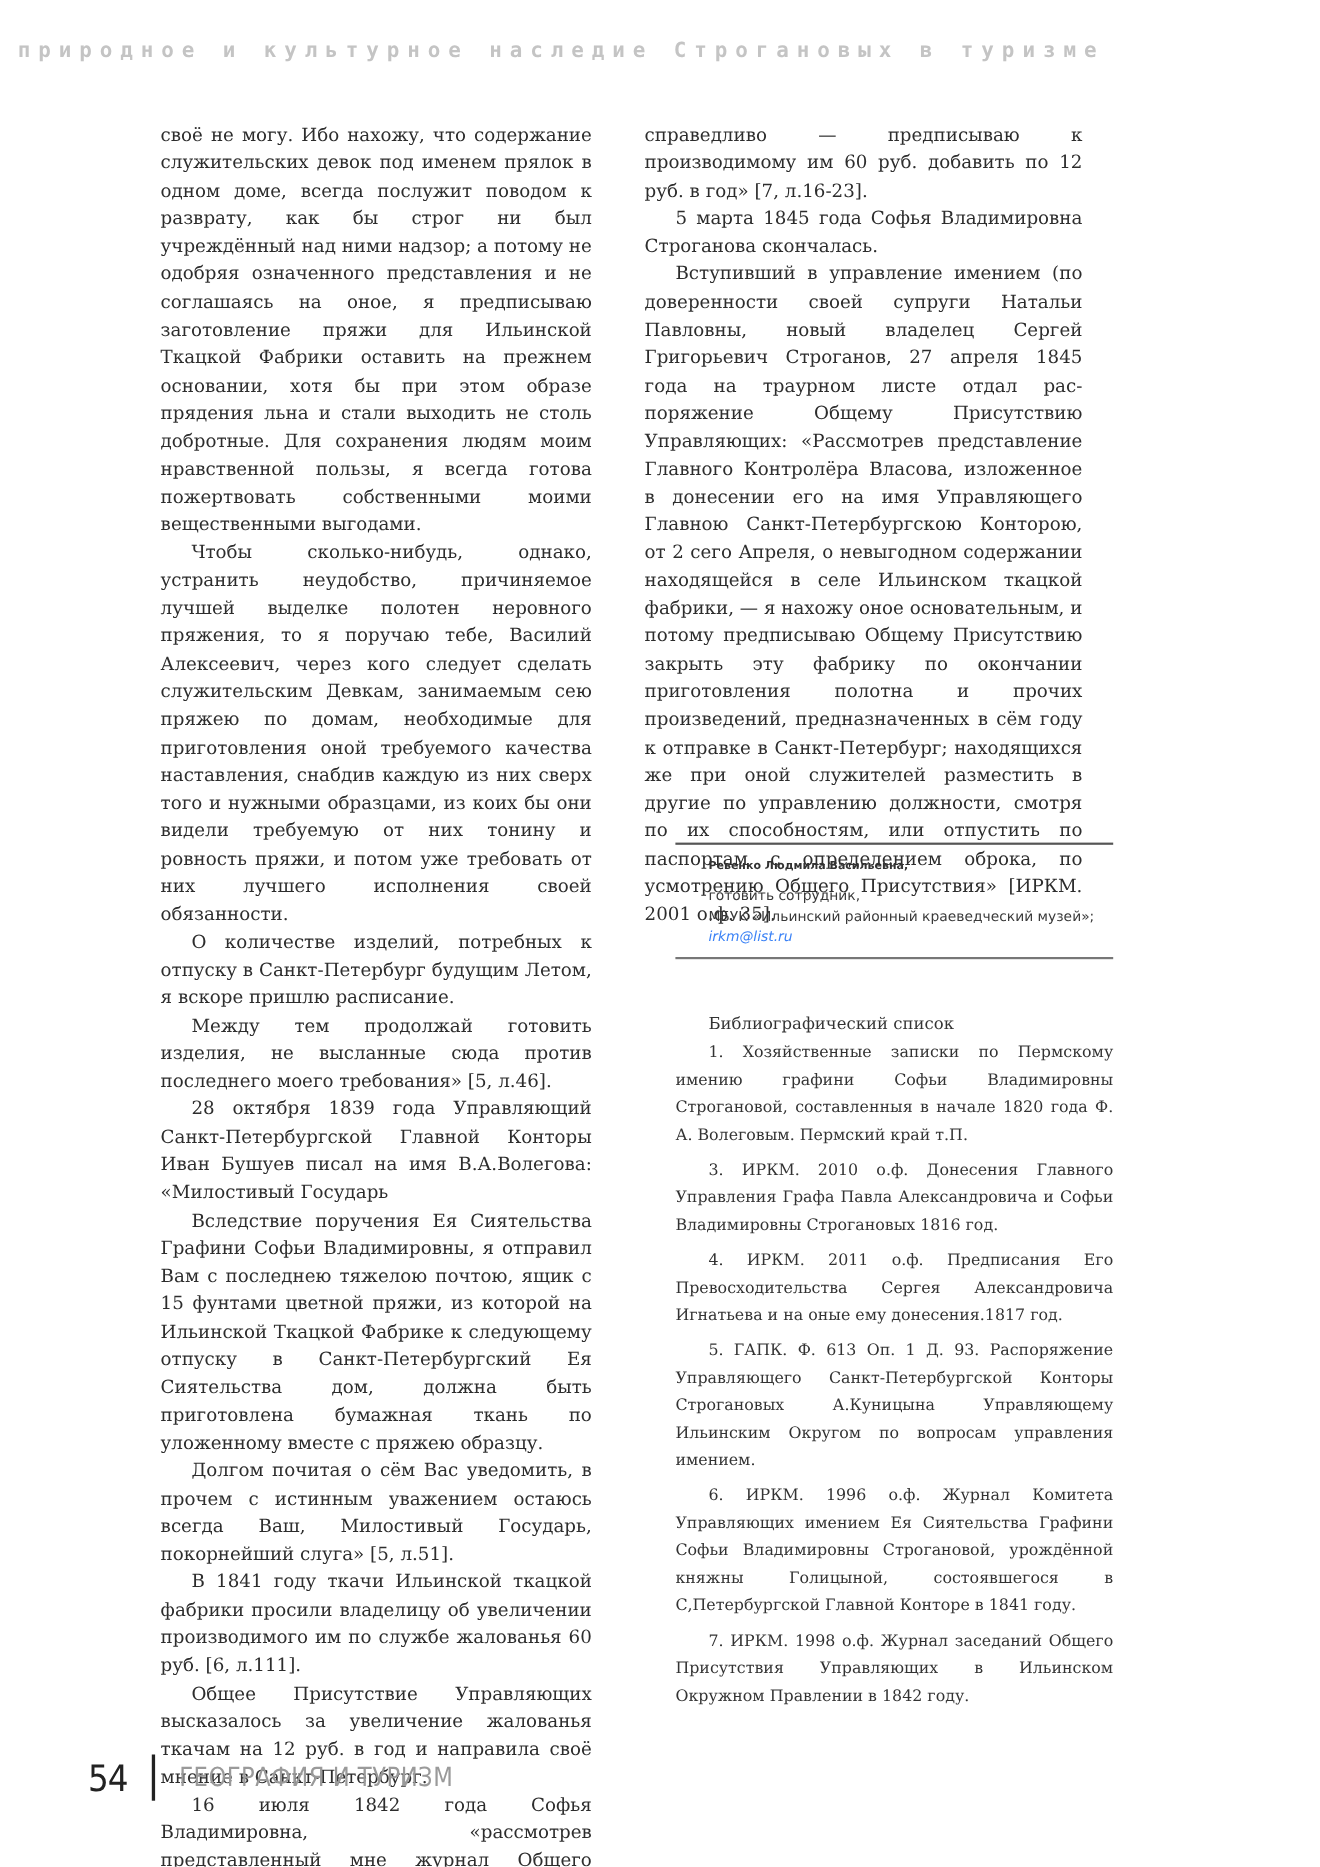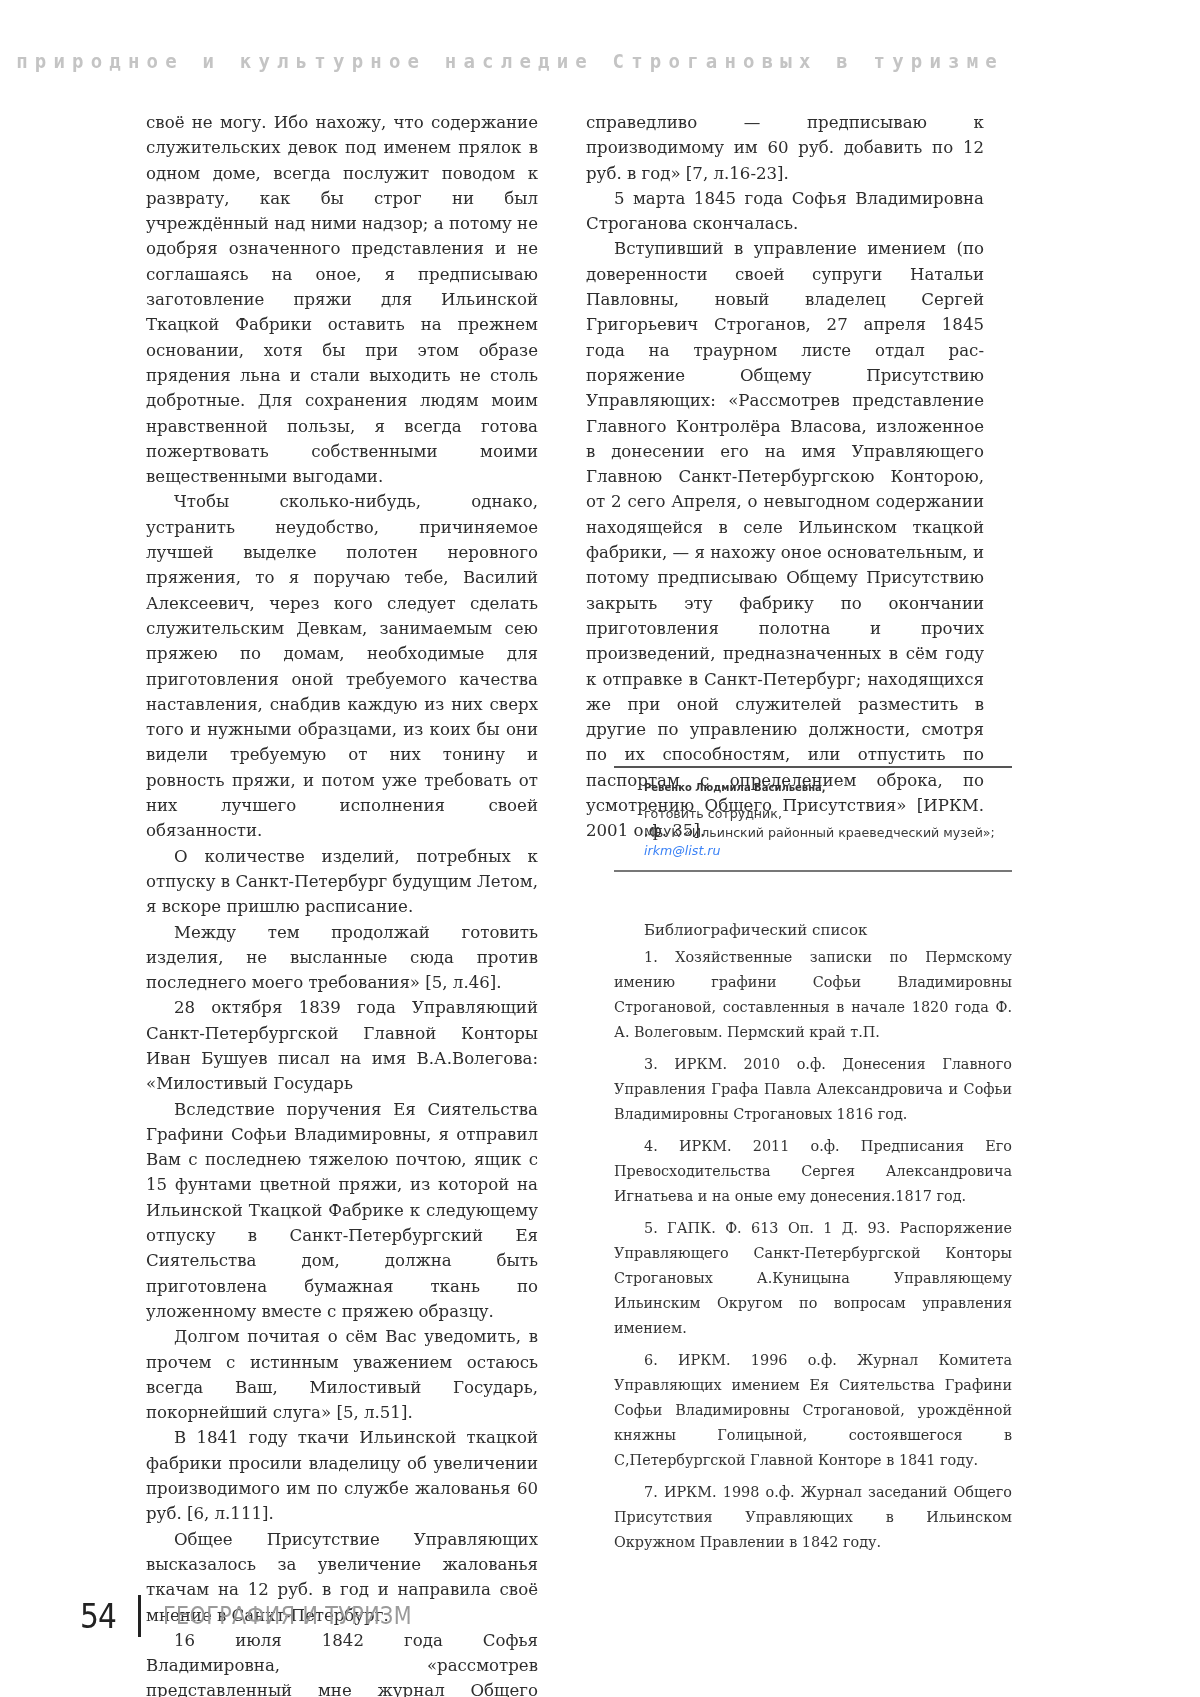--- a/index.html
+++ b/index.html
@@ -1,18 +1,18 @@
 <!DOCTYPE html>
 <html><head>
 <meta charset="utf-8">
 <style>
   html, body { margin: 0; padding: 0; background: #ffffff; }
   body { width: 1200px; height: 1697px; position: relative; overflow: hidden; color: #2b2b2b; }
   .running-head {
-    position: absolute; left: 0; top: 50px; width: 1200px; text-align: right;
+    position: absolute; left: 0; top: 35px; width: 1200px; text-align: right;
     padding-right: 196px; box-sizing: border-box;
     font-family: "DejaVu Sans Mono", monospace; font-size: 19px; font-weight: bold;
     color: #c4c4c4; letter-spacing: 7.2px; white-space: nowrap;
   }
   .col {
     position: absolute; top: 110px;
     font-family: "DejaVu Serif", serif; font-size: 16.6px; line-height: 25.3px;
     color: #2d2d2d; text-align: justify; hyphens: manual;
   }
   .col-left { left: 146px; width: 392px; }

